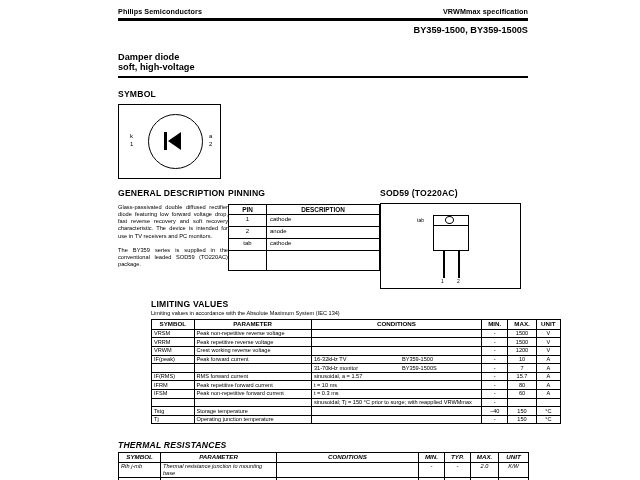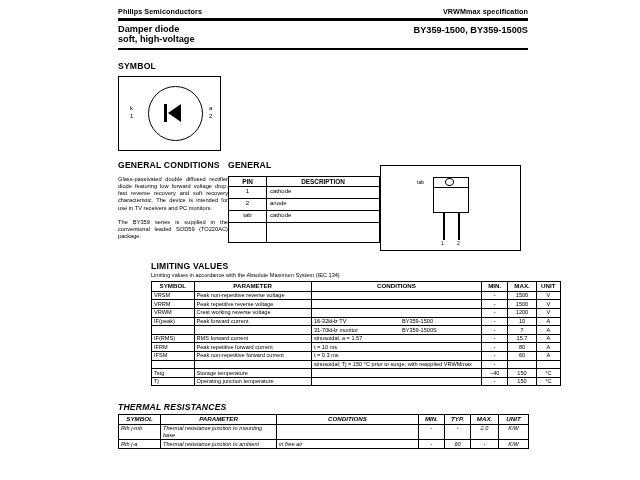--- a/index.html
+++ b/index.html
@@ -26,21 +26,21 @@
   .hdr-top {
     display: flex; justify-content: space-between; align-items: flex-end;
     font-size: 7.2px; font-weight: bold; letter-spacing: .1px;
     padding-top: 7px; padding-bottom: 2px;
   }
   .rule-thick { height: 2.6px; background: #000; }
   .title-band {
     display: flex; justify-content: space-between; align-items: flex-start;
     padding: 3px 0 3px 0;
   }
-  .title-left { font-size: 9.2px; font-weight: bold; line-height: 10.5px; }
+  .title-left { font-size: 9.2px; font-weight: bold; line-height: 10.5px; margin-top: 28px; }
   .title-right { font-size: 9.2px; font-weight: bold; white-space: nowrap; padding-top: 1px;}
 
   
   .sec-head { font-size: 8.6px; font-weight: bold; letter-spacing: .2px; }
   .small-note { font-size: 5.6px; line-height: 7px; margin: 1px 0 2px 0; }
 
   
   .cols3 {
     display: flex; margin-top: 11px;
   }
@@ -185,29 +185,29 @@
           <div>2</div>
         </div>
       </div>
     </div>
 
   </div>
 
   <div class="cols-mid">
 
     <div class="col-gd">
-      <div class="sec-head">GENERAL CONDITIONS</div>
+      <div class="sec-head">GENERAL DESCRIPTION</div>
       <div class="gd-body">
         <p>Glass-passivated double diffused rectifier diode featuring low forward voltage drop, fast reverse recovery and soft recovery characteristic. The device is intended for use in TV receivers and PC monitors.</p>
         <p>The BY359 series is supplied in the conventional leaded SOD59 (TO220AC) package.</p>
       </div>
     </div>
 
     <div class="col-pin">
-      <div class="sec-head">GENERAL</div>
+      <div class="sec-head">PINNING</div>
       <table class="dt pin-tbl">
         <tbody>
               <tr>
           <th style="width:38px">PIN</th>
           <th>DESCRIPTION</th>
         </tr>
         <tr>
           <td class="c">1</td>
           <td>cathode</td>
         </tr>
@@ -221,20 +221,21 @@
         </tr>
         <tr class="filler">
           <td>&nbsp;</td>
           <td>&nbsp;</td>
         </tr>
       </tbody>
           </table>
     </div>
 
     <div class="col-pkg">
+      <div class="sec-head">SOD59 (TO220AC)</div>
       <div class="box pkg-box">
         <div class="pkg-tab"></div>
         <div class="pkg-hole"></div>
         <div class="pkg-body"></div>
         <div class="pkg-pin p1"></div>
         <div class="pkg-pin p2"></div>
         <div class="pkg-lbl tab">tab</div>
         <div class="pkg-lbl n1">1</div>
         <div class="pkg-lbl n2">2</div>
       </div>

